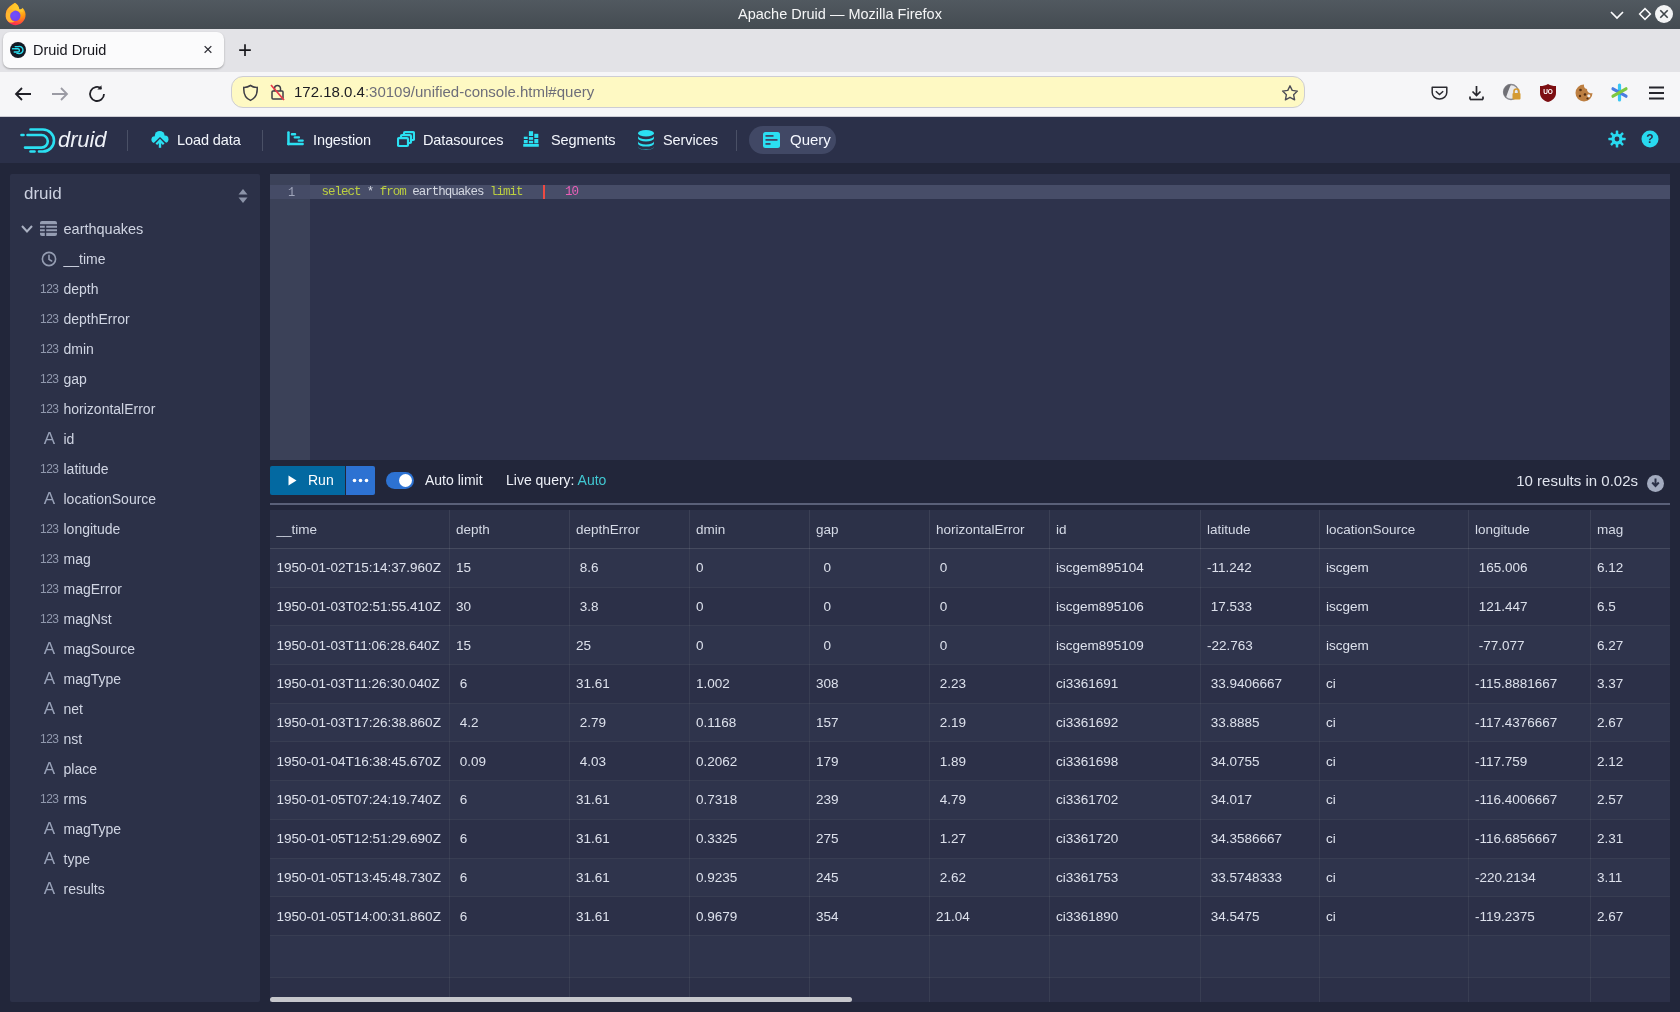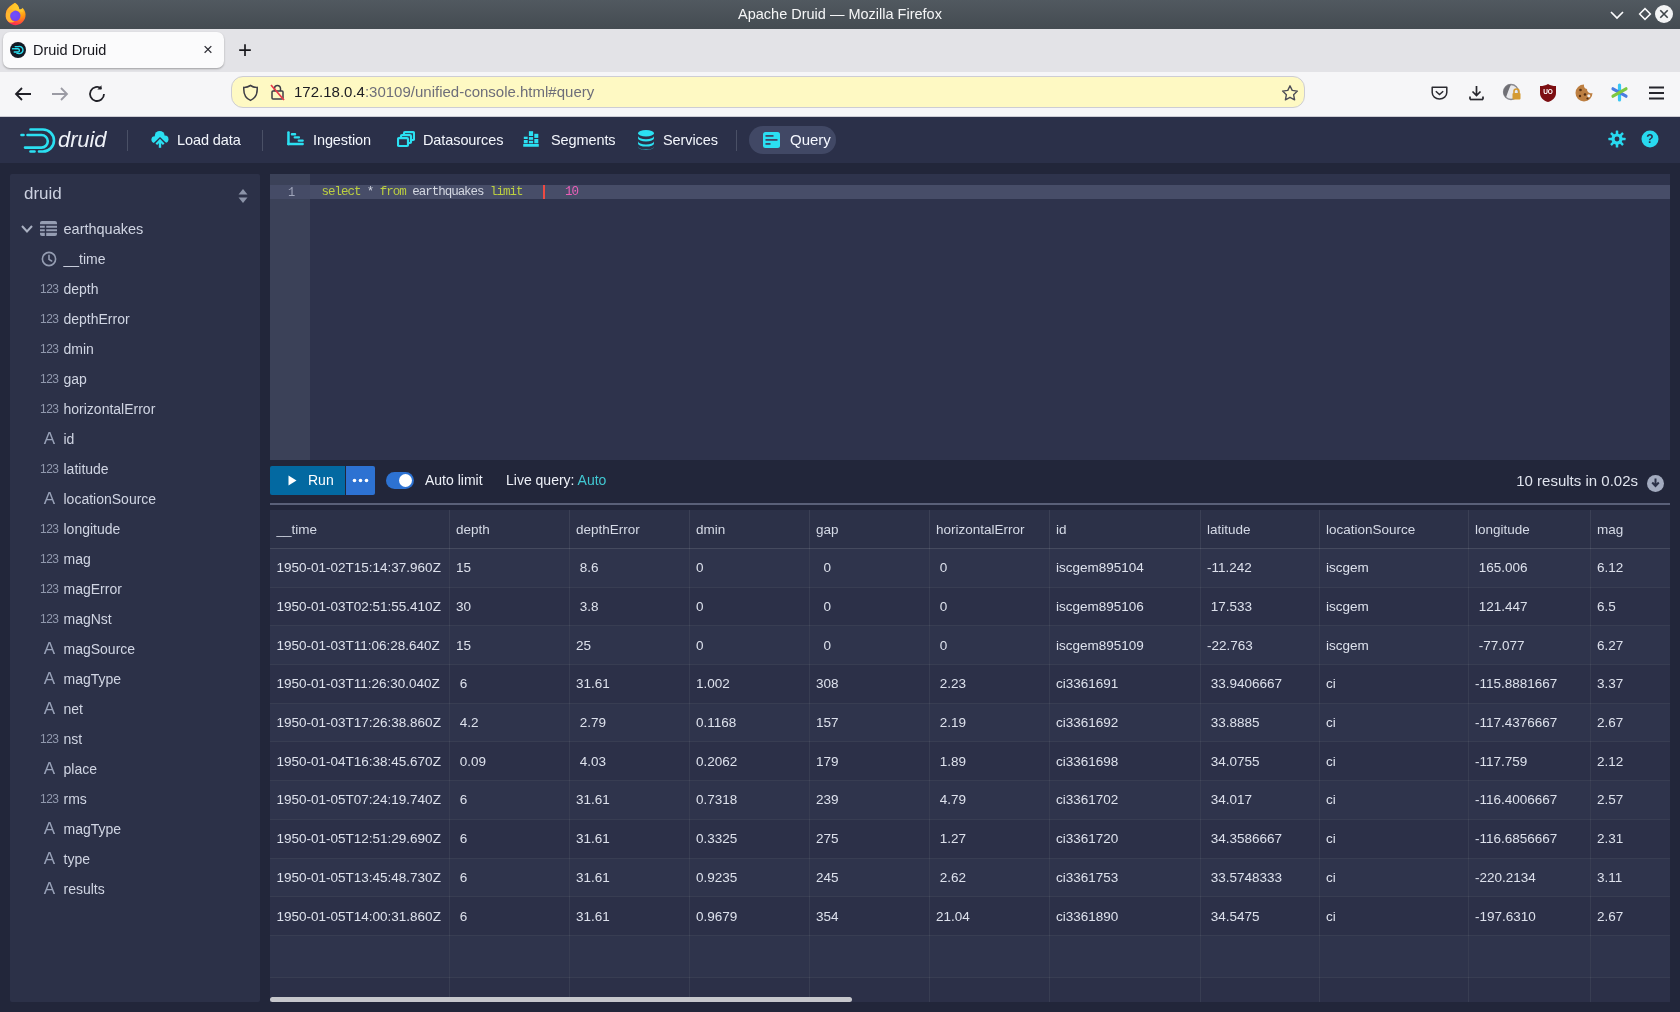--- a/index.html
+++ b/index.html
@@ -578,21 +578,21 @@
 <tr class="even">
           <td>1950-01-05T14:00:31.860Z</td>
           <td>&nbsp;6</td>
           <td>31.61</td>
           <td>0.9679</td>
           <td>354</td>
           <td>21.04</td>
           <td>ci3361890</td>
           <td>&nbsp;34.5475</td>
           <td>ci</td>
-          <td>-197.6310</td>
+          <td>-119.2375</td>
           <td>2.67</td>
         </tr>
 <tr class="odd" style="height:42.5px">
           <td></td>
           <td></td>
           <td></td>
           <td></td>
           <td></td>
           <td></td>
           <td></td>

